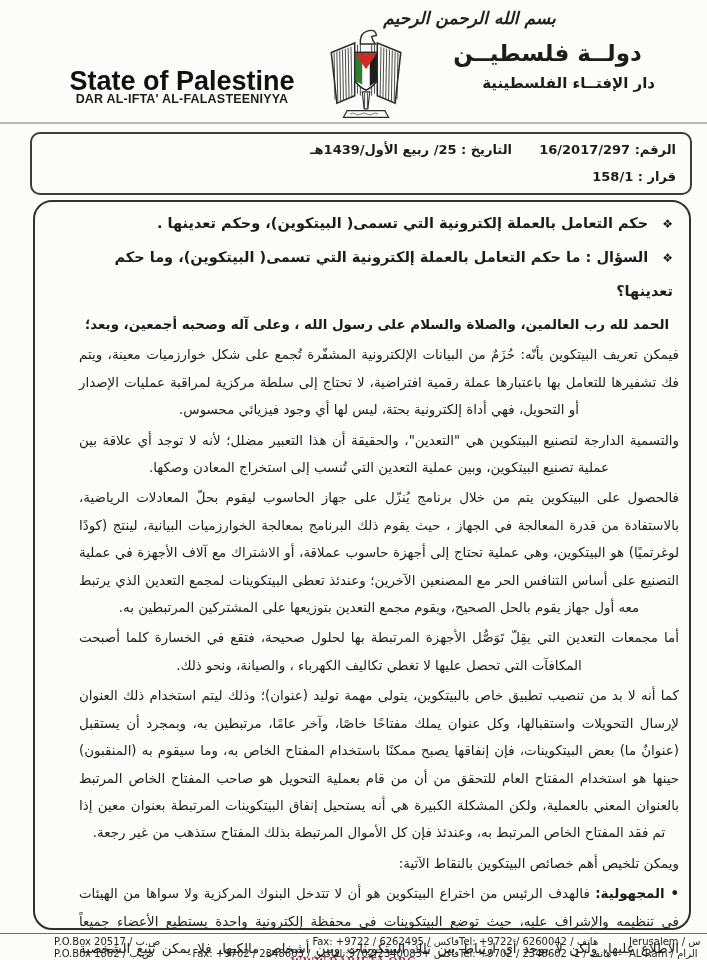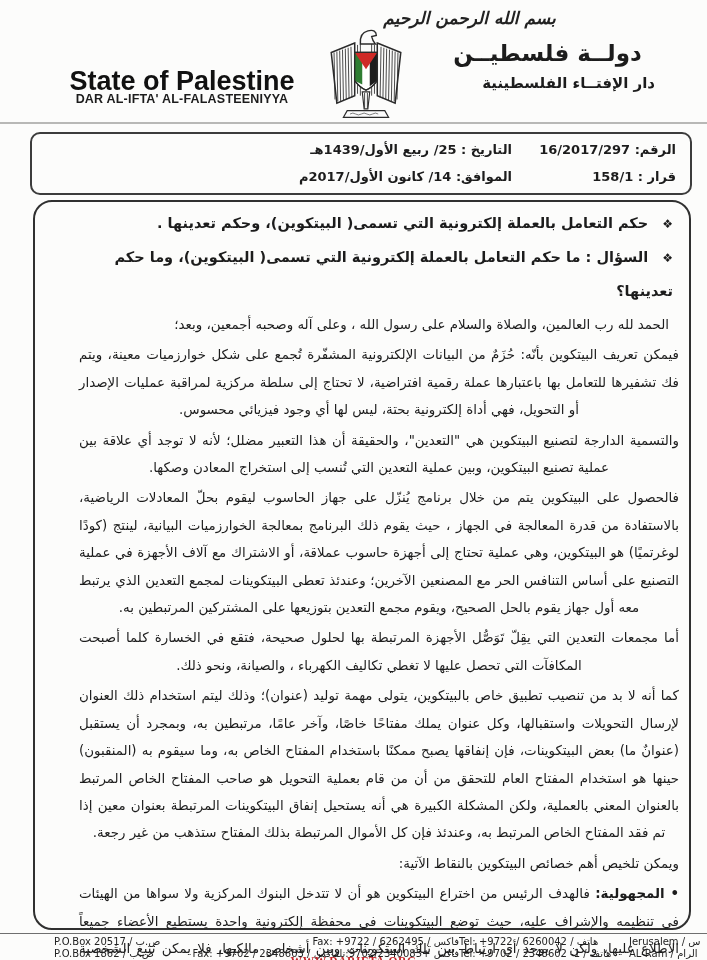--- a/index.html
+++ b/index.html
@@ -49,21 +49,21 @@
     border:2px solid #303030; border-radius:19px; direction:rtl;
     padding:5px 10px 0 44px; background:#fcfcfb;
   }
   .subject-line {
     font-size:14.5px; font-weight:bold; line-height:33px;
     padding-right:6px; text-align:right;
   }
   .diamond { font-size:12px; margin-left:14px; }
   .body-box p { font-size:13.4px; line-height:27.4px; margin-top:3px; }
   .p-right  { text-align:right; }
-  .p-indent { text-indent:10px; }
+  .p-indent { text-indent:10px;font-weight:bold; }
   .p-just   { text-align:justify; text-align-last:center; }
   .term { font-weight:bold; }
   
   .footer-rule { position:absolute; top:933px; left:0; right:0; height:1px; background:#6f6f6f; }
   .footer-grid { position:absolute; top:936px; left:0; right:0; font-size:10px; color:#222; }
   .f-row { display:flex; line-height:11.5px; padding:0 6px; }
   .f-cell { white-space:nowrap; overflow:hidden; direction:ltr; }
   .f-pobox { width:185px; padding-left:48px; }
   .f-fax   { width:268px; text-align:right; }
   .f-tel   { width:170px; }
@@ -133,21 +133,20 @@
   </div>
 
   <div class="title-ar">دولــة فلسطيــن</div>
   <div class="subtitle-ar">دار الإفتــاء الفلسطينية</div>
   <div class="header-rule"></div>
 
   <div class="info-box">
     <div class="info-num-1">الرقم: 16/2017/297</div>
     <div class="info-num-2">قرار : 158/1</div>
     <div class="info-date-1">التاريخ : 25/ ربيع الأول/1439هـ</div>
-    <div class="info-date-2">الموافق: 14/ كانون الأول/2017م</div>
   </div>
 
   <div class="body-box">
     <div class="subject-line">
       <span class="diamond">❖</span><span>حكم التعامل بالعملة إلكترونية التي تسمى( البيتكوين)، وحكم تعدينها .</span>
     </div>
     <div class="subject-line">
       <span class="diamond">❖</span><span>السؤال : ما حكم التعامل بالعملة إلكترونية التي تسمى( البيتكوين)، وما حكم تعدينها؟</span>
     </div>
 

